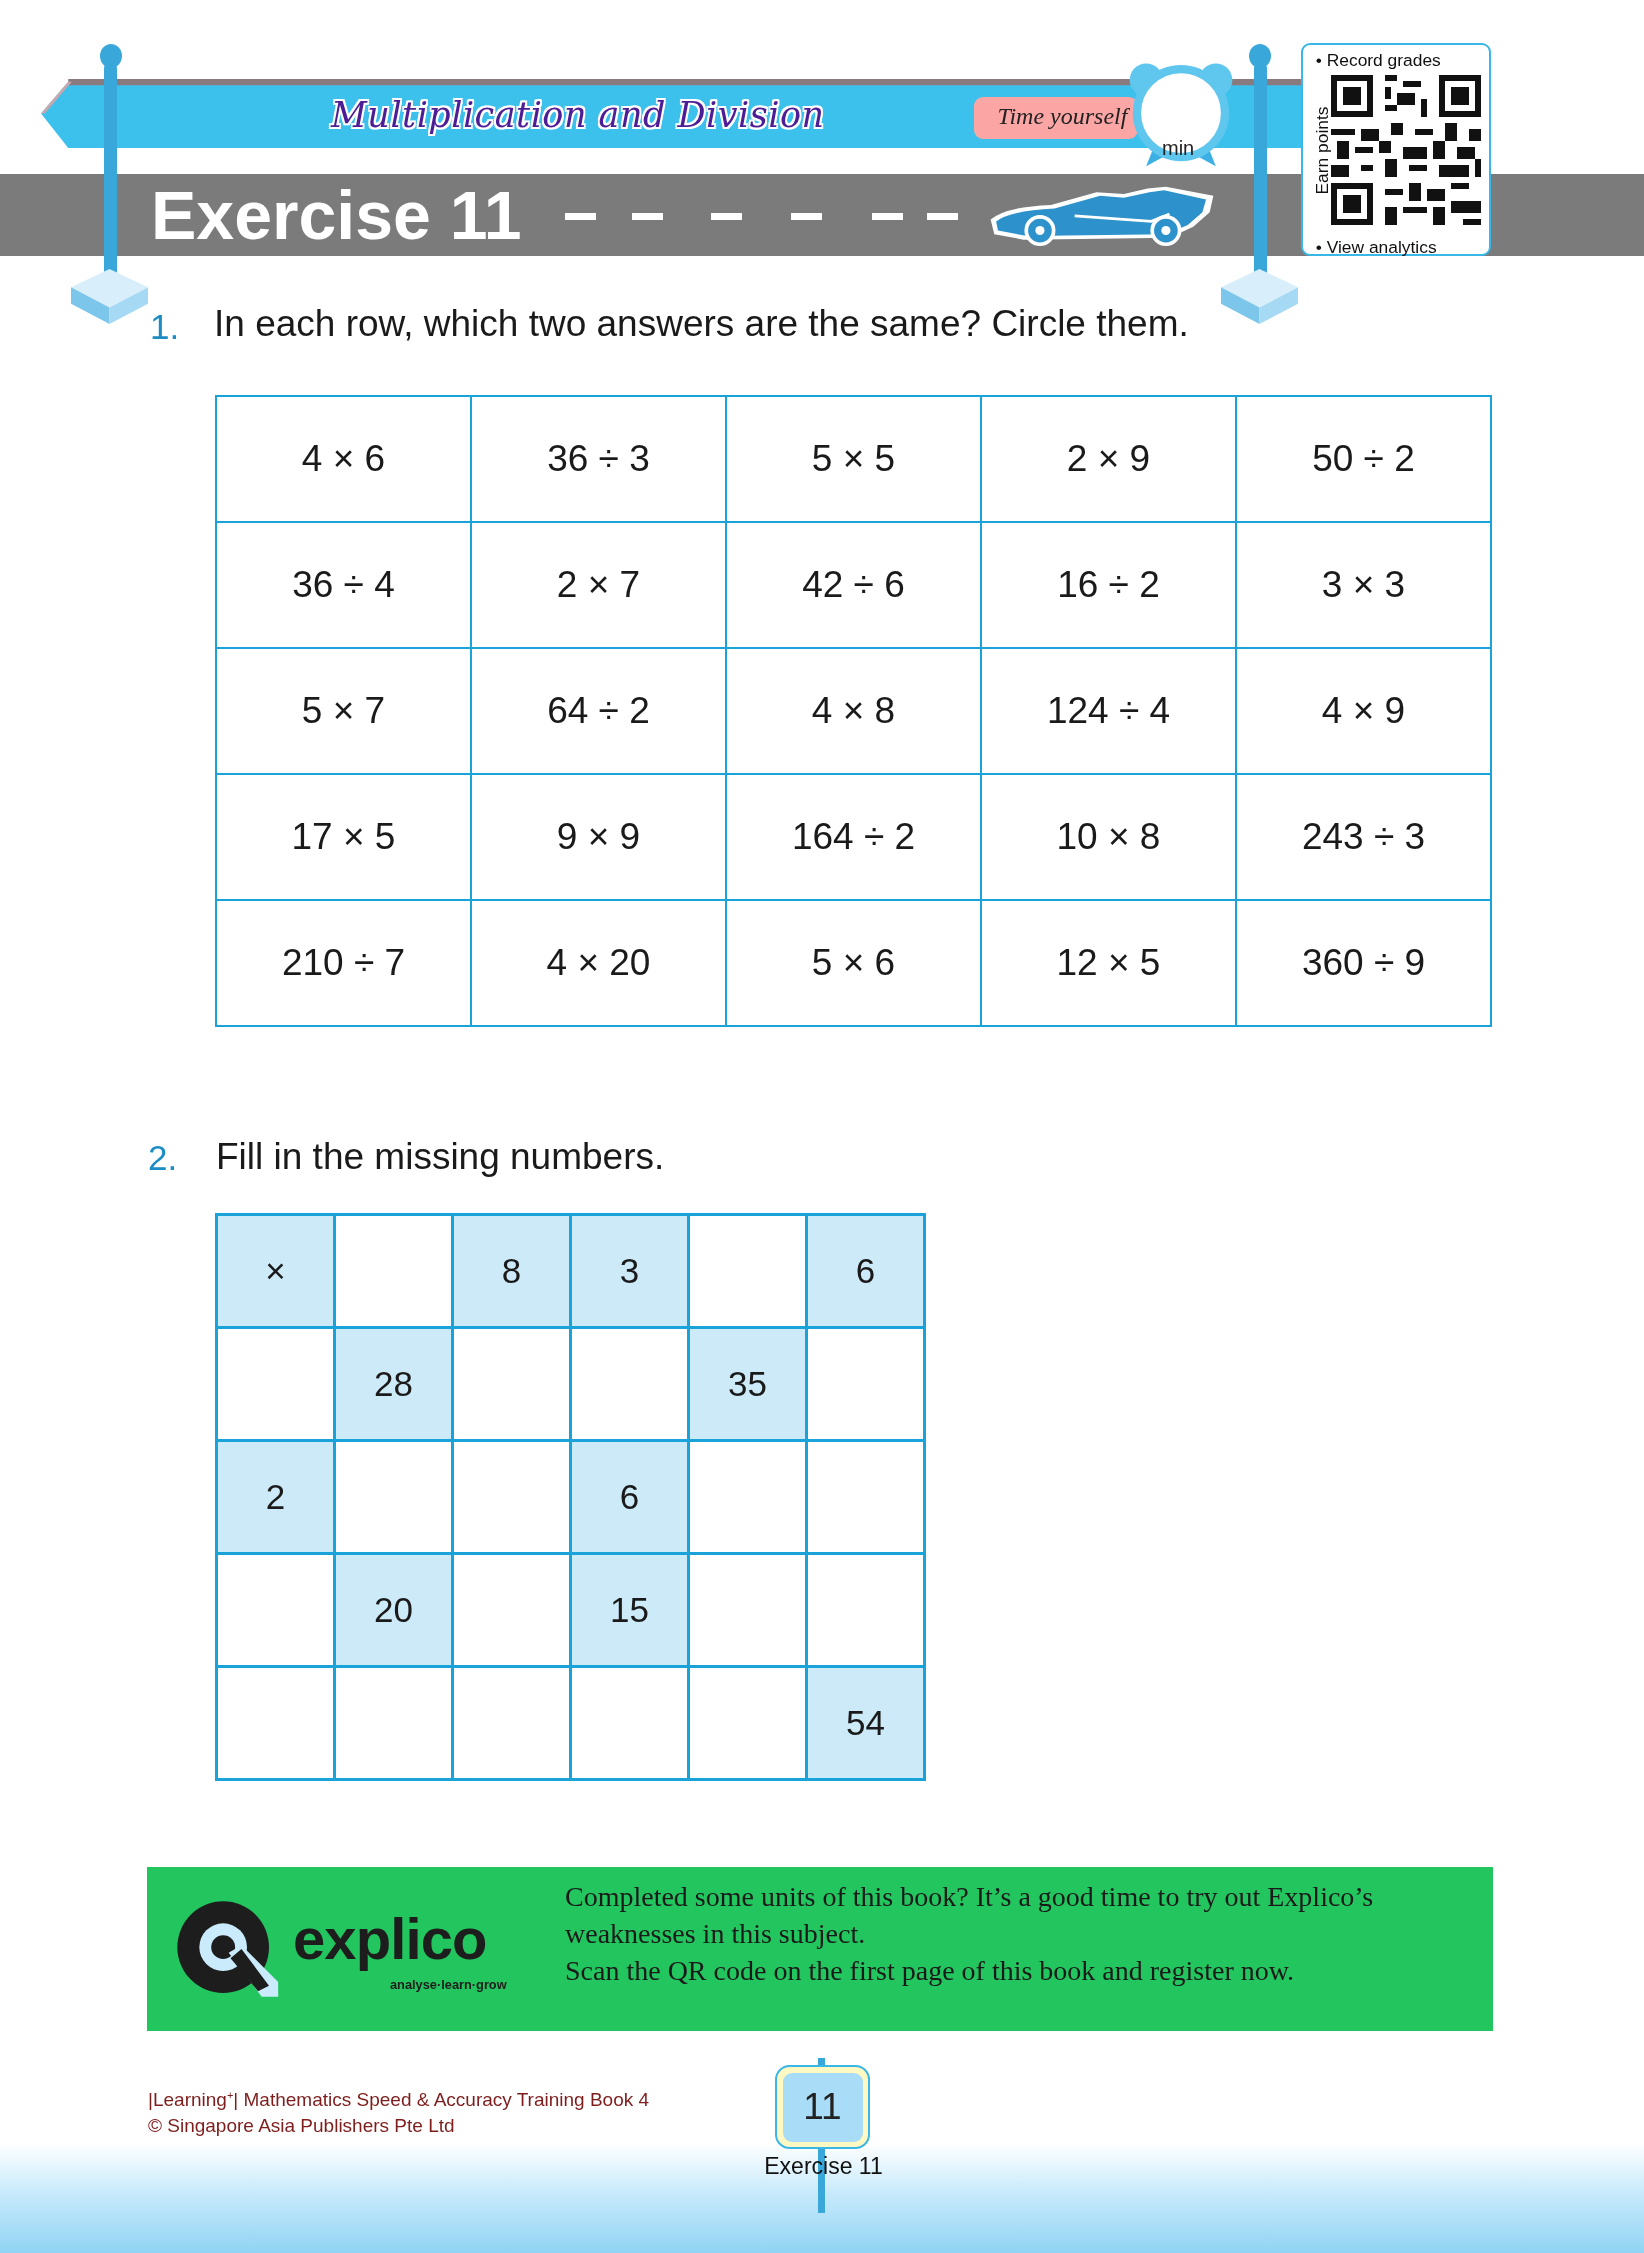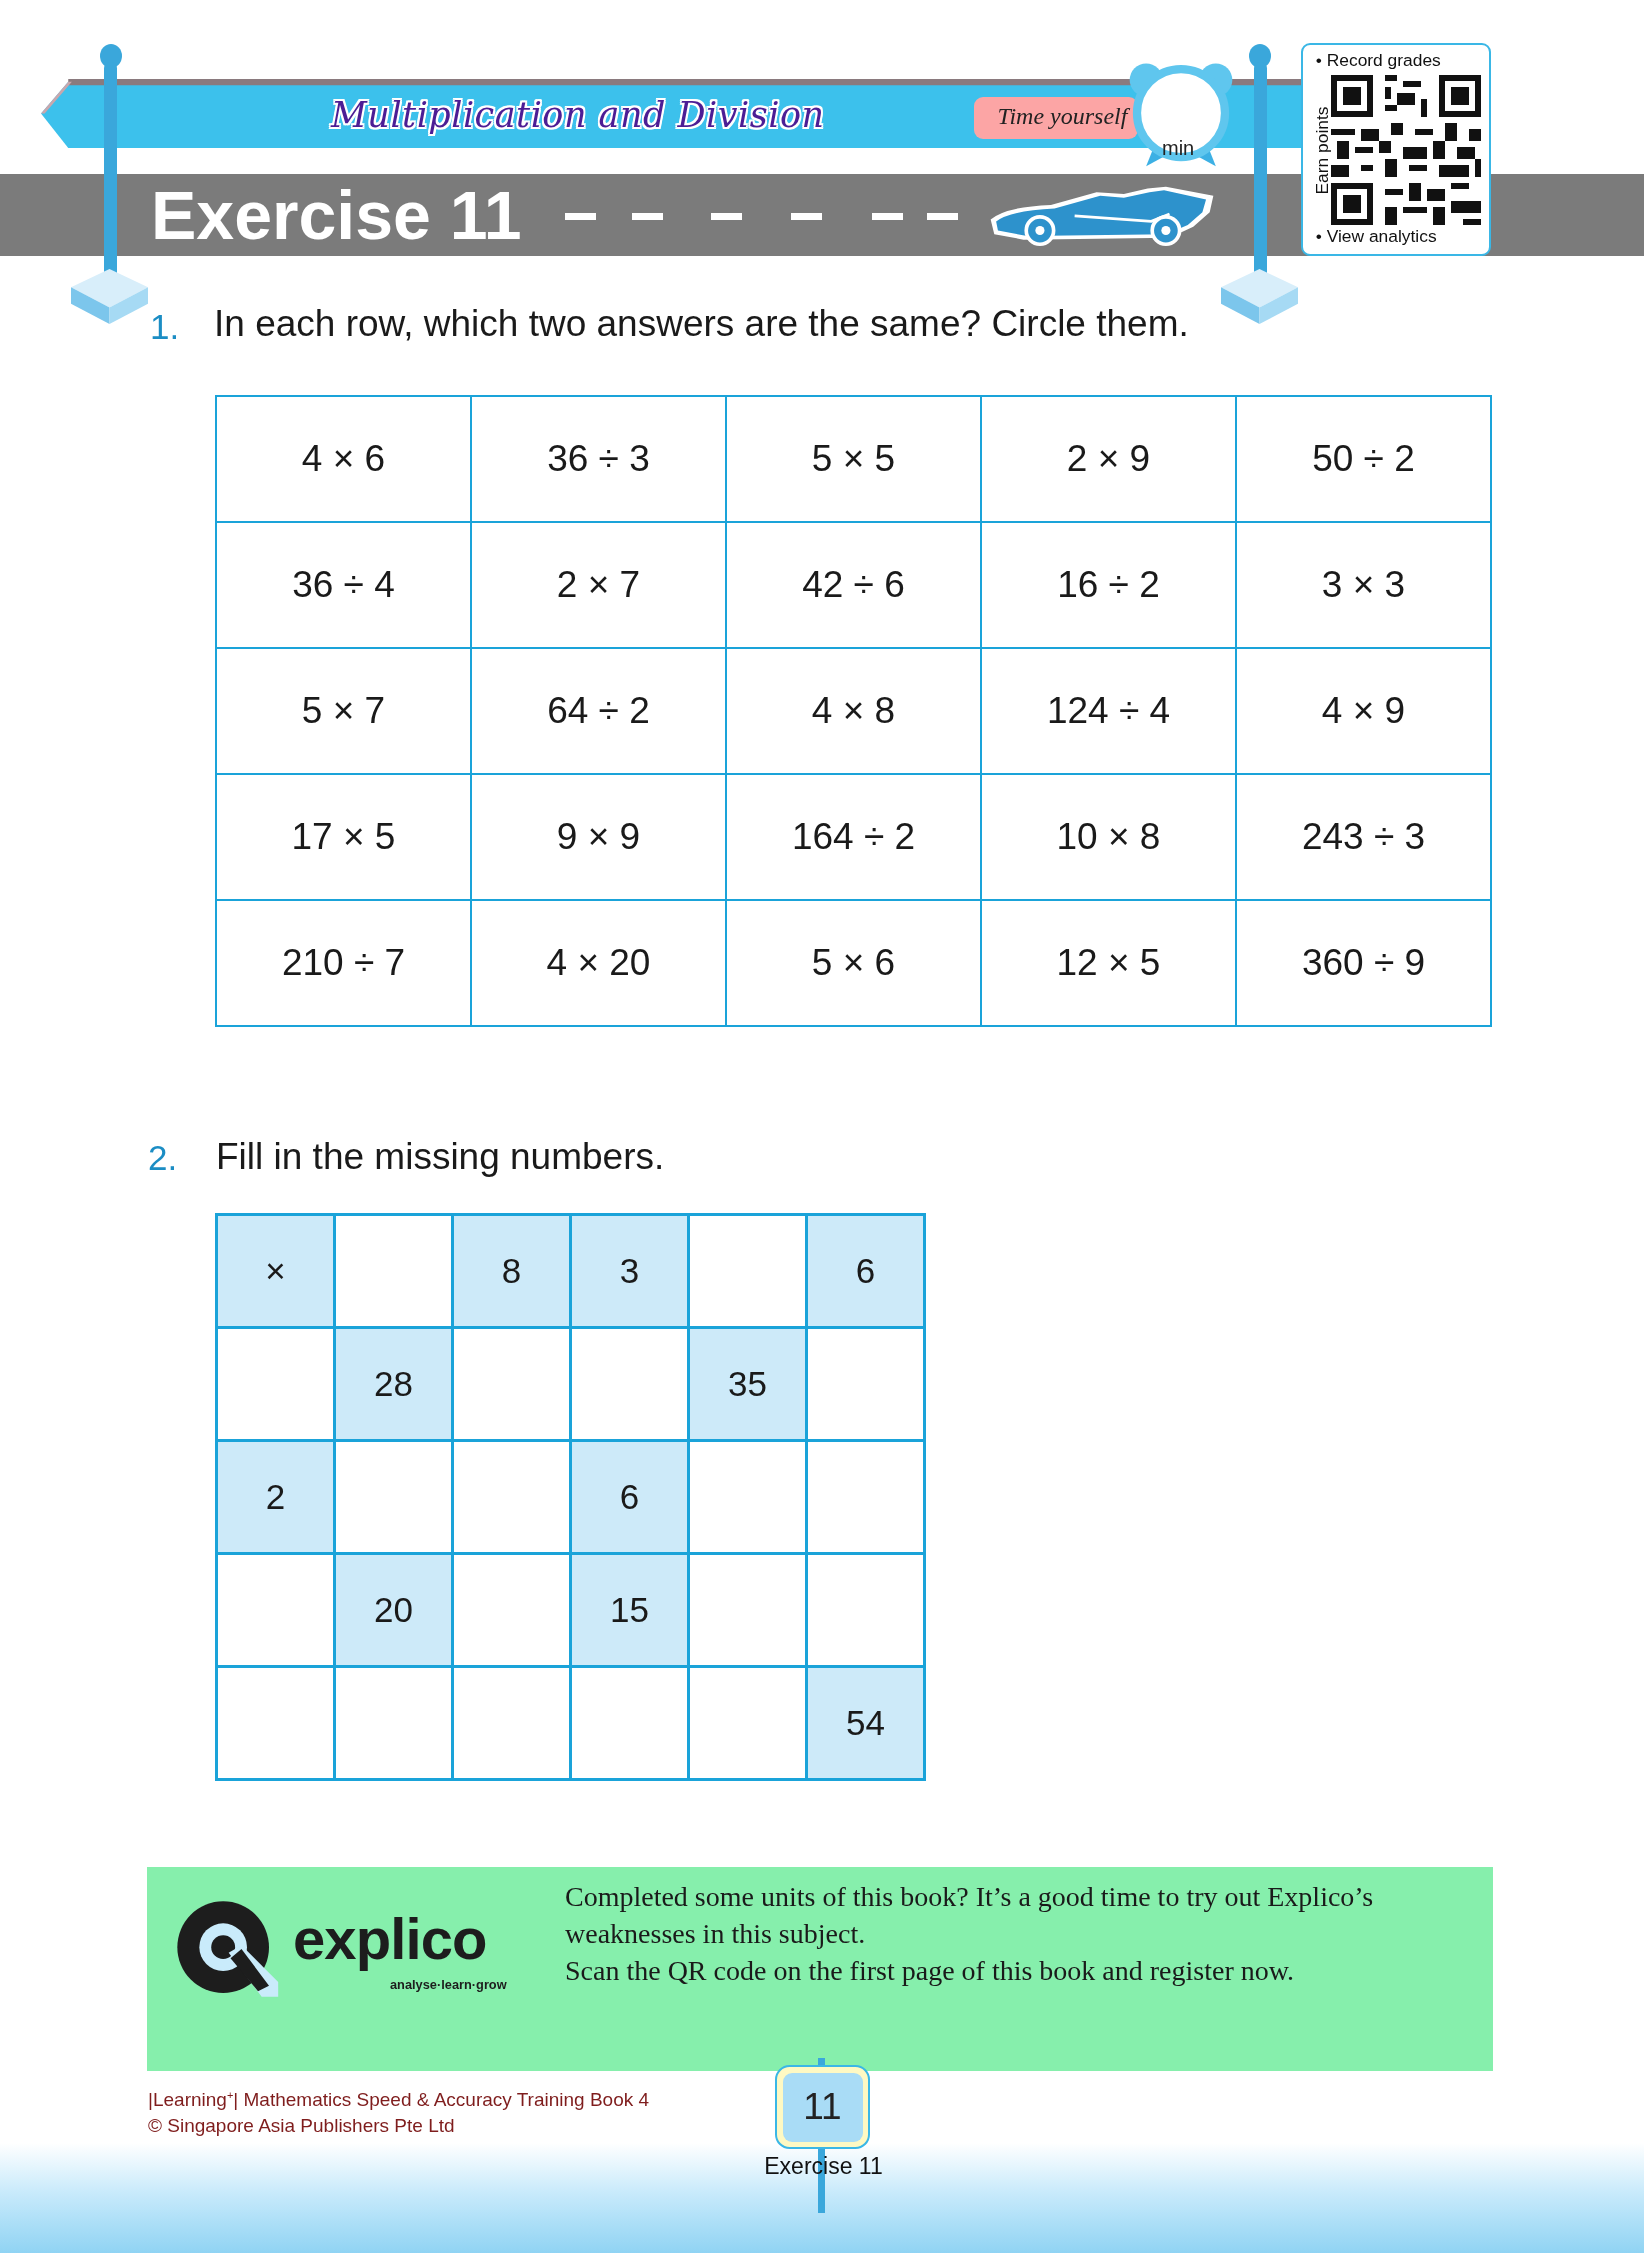--- a/index.html
+++ b/index.html
@@ -25,37 +25,37 @@
   .dash { position: absolute; top: 213px; width: 31px; height: 7.3px; background: #fff; }
   .car { position: absolute; left: 987px; top: 183px; width: 230px; height: 64px; }
   .pole { position: absolute; width: 12.8px; background: #3aa7db; border-radius: 6.4px; }
   .pole-knob { position: absolute; width: 22px; height: 24px; border-radius: 50%; background: #3aa7db; }
   .pole-base { position: absolute; width: 77px; height: 55px; }
   .qr-card {
     position: absolute; left: 1301px; top: 43px; width: 190px; height: 213px; background: #fff;
     border: 2.7px solid #3ab7e6; border-radius: 9.1px;
   }
   .qr-top, .qr-bottom { position: absolute; left: 12.8px; font-size: 17.4px; color: #111; white-space: nowrap; }
-  .qr-top { top: 4.6px; } .qr-bottom { top: 181px; text-align: right; }
+  .qr-top { top: 4.6px; } .qr-bottom { top: 192px; text-align: right; }
   .qr-side { position: absolute; left: -40px; top: 95px; width: 119px; font-size: 17.4px; transform: rotate(-90deg); text-align: center; color: #111; }
   .qr-code { position: absolute; left: 27.4px; top: 30px; width: 152px; height: 150px; }
 
   
   .q-num { position: absolute; font-size: 35px; color: #1b8dc4; }
   .q-text { position: absolute; font-size: 37px; color: #1a1a1a; }
 
   .t1 { position: absolute; left: 215px; top: 395px; border-collapse: collapse; }
   .t1 td { width: 255px; height: 126px; border: 2.7px solid #1aa3d9; text-align: center; font-size: 37px; color: #1a1a1a; margin-left: 45px; }
 
   .t2 { position: absolute; left: 215px; top: 1213px; border-collapse: collapse; }
   .t2 td { width: 118px; height: 113px; border: 3.7px solid #1aa3d9; text-align: center; font-size: 35px; color: #1a1a1a; }
   .t2 td.shade { background: #cdeaf9; }
 
   
-  .explico { position: absolute; left: 147px; top: 1867px; width: 1346px; height: 204px; background: #86efac; }
+  .explico { position: absolute; left: 147px; top: 1867px; width: 1346px; height: 164px; background: #22c55e; }
   .explico-logo { position: absolute; left: 23px; top: 27.4px; width: 110px; height: 110px; }
   .explico-word { position: absolute; left: 146px; top: 38px; font-size: 58px; font-weight: bold; color: #1d1d1d; letter-spacing: -0.9px; }
   .explico-tag { position: absolute; left: 243px; top: 110px; font-size: 12.8px; font-weight: bold; color: #1d1d1d; }
   .explico-text { position: absolute; left: 418px; top: 11px; width: 914px; font-family: "Liberation Serif", serif; font-size: 28px; line-height: 37px; color: #1a1a1a; }
 
   
   .footer-fade { position: absolute; left: 0; top: 2143px; width: 1645px; height: 111px; background: linear-gradient(#ffffff, #c8eafb 45%, #8fd3f3); }
   .footer-text { position: absolute; left: 148px; top: 2083px; font-family: Liberation Sans, sans-serif; font-size: 19px; line-height: 25.6px; color: #7f1d1d; }
   .footer-text sup { font-size: 11px; }
   .page-badge {

